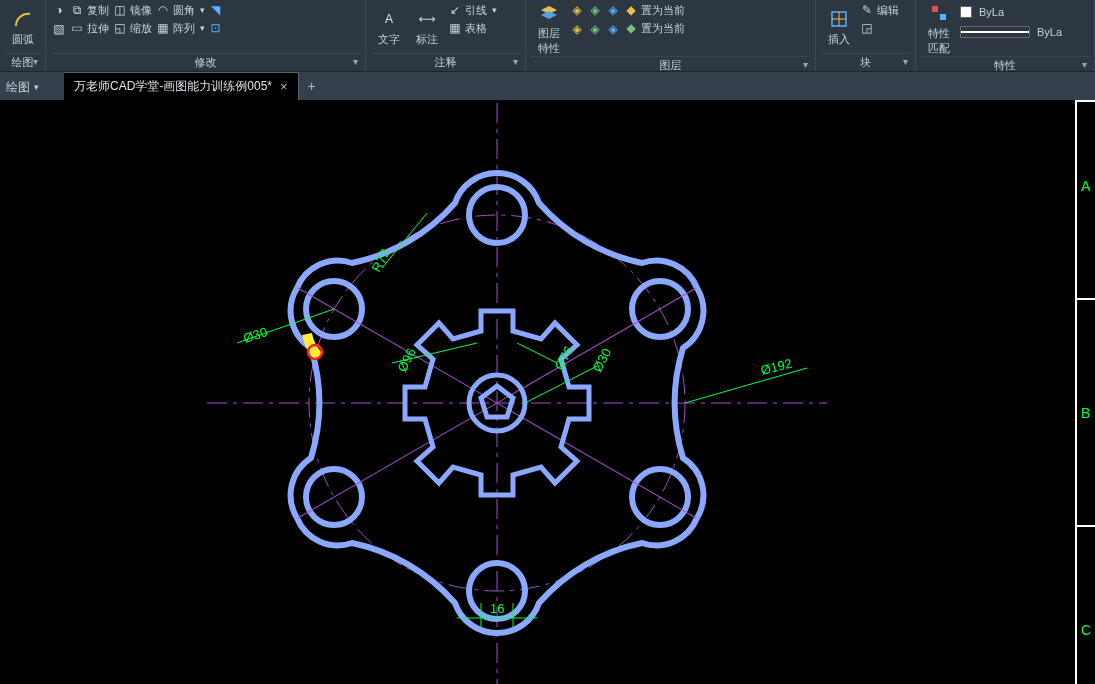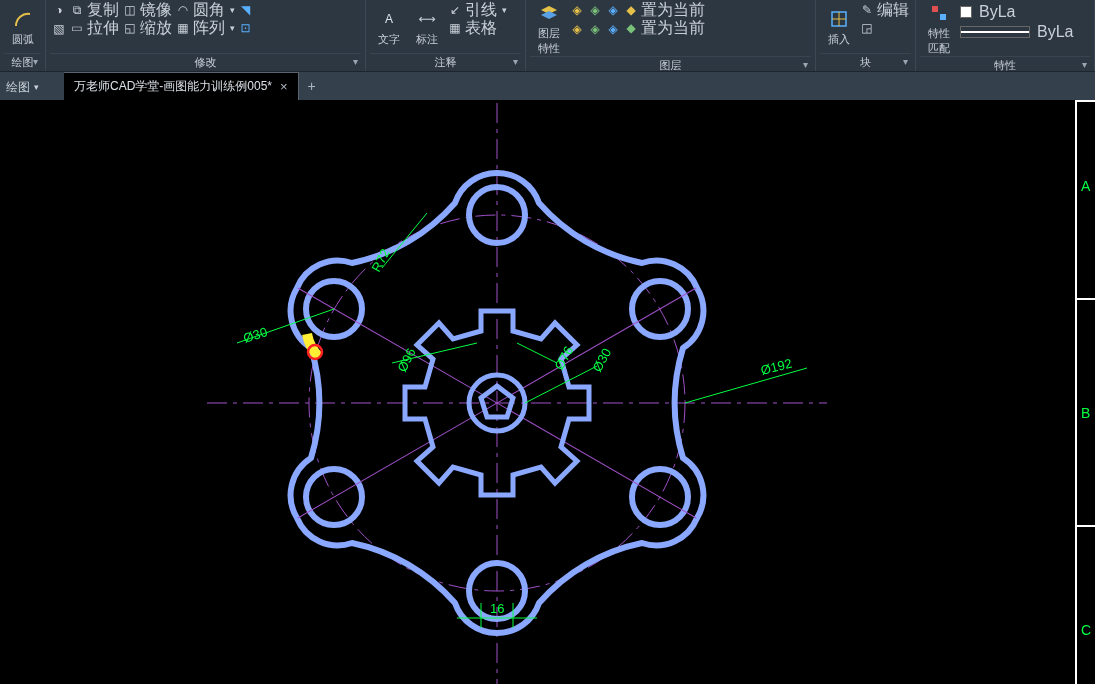--- a/index.html
+++ b/index.html
@@ -36,21 +36,21 @@
   }
   .panel-footer .arrow {
     position: absolute; right: 3px; top: 2px; color: #9aa5b1; font-size: 10px;
   }
   .btn-v { display: flex; flex-direction: column; align-items: center; justify-content: center; gap: 2px; min-width: 34px; cursor: pointer; }
   .btn-v .ico { width: 22px; height: 22px; display:flex; align-items:center; justify-content:center; }
   .btn-v .lbl { font-size: 11px; white-space: nowrap; }
   .col { display: flex; flex-direction: column; gap: 2px; justify-content: flex-start; }
   .row { display: flex; align-items: center; gap: 3px; height: 16px; white-space: nowrap; }
   .row .ico { width: 14px; height: 14px; display:inline-flex; align-items:center; justify-content:center; }
-  .row .lbl { font-size: 16px; }
+  .row .lbl { font-size: 11px; }
   
   .leftcap {
     position:absolute; left:0; top:72px; height:30px; padding:4px 6px;
     font-size: 12px; color:#c9d0d8; display:flex; align-items:center; gap:4px;
   }
   
   .tabbar {
     height: 28px;
     background: #34404c;
     display: flex;

